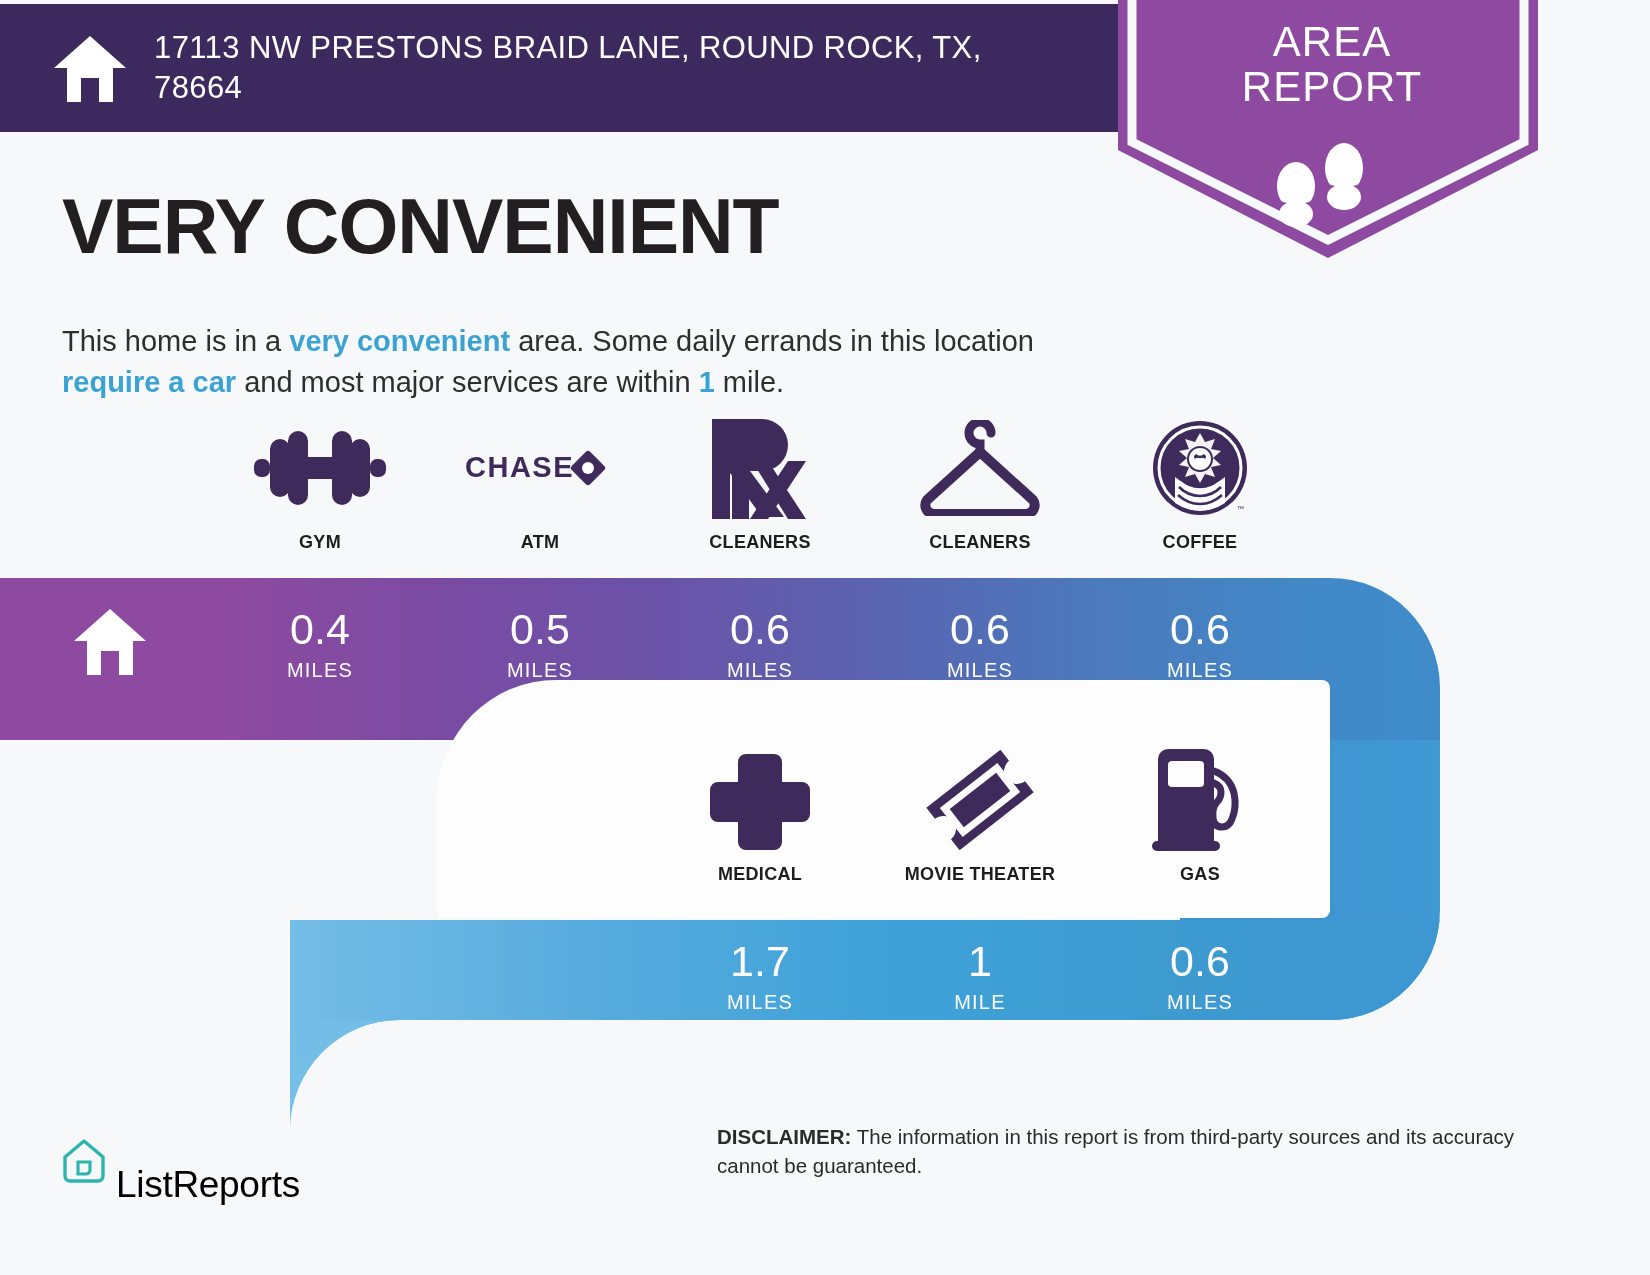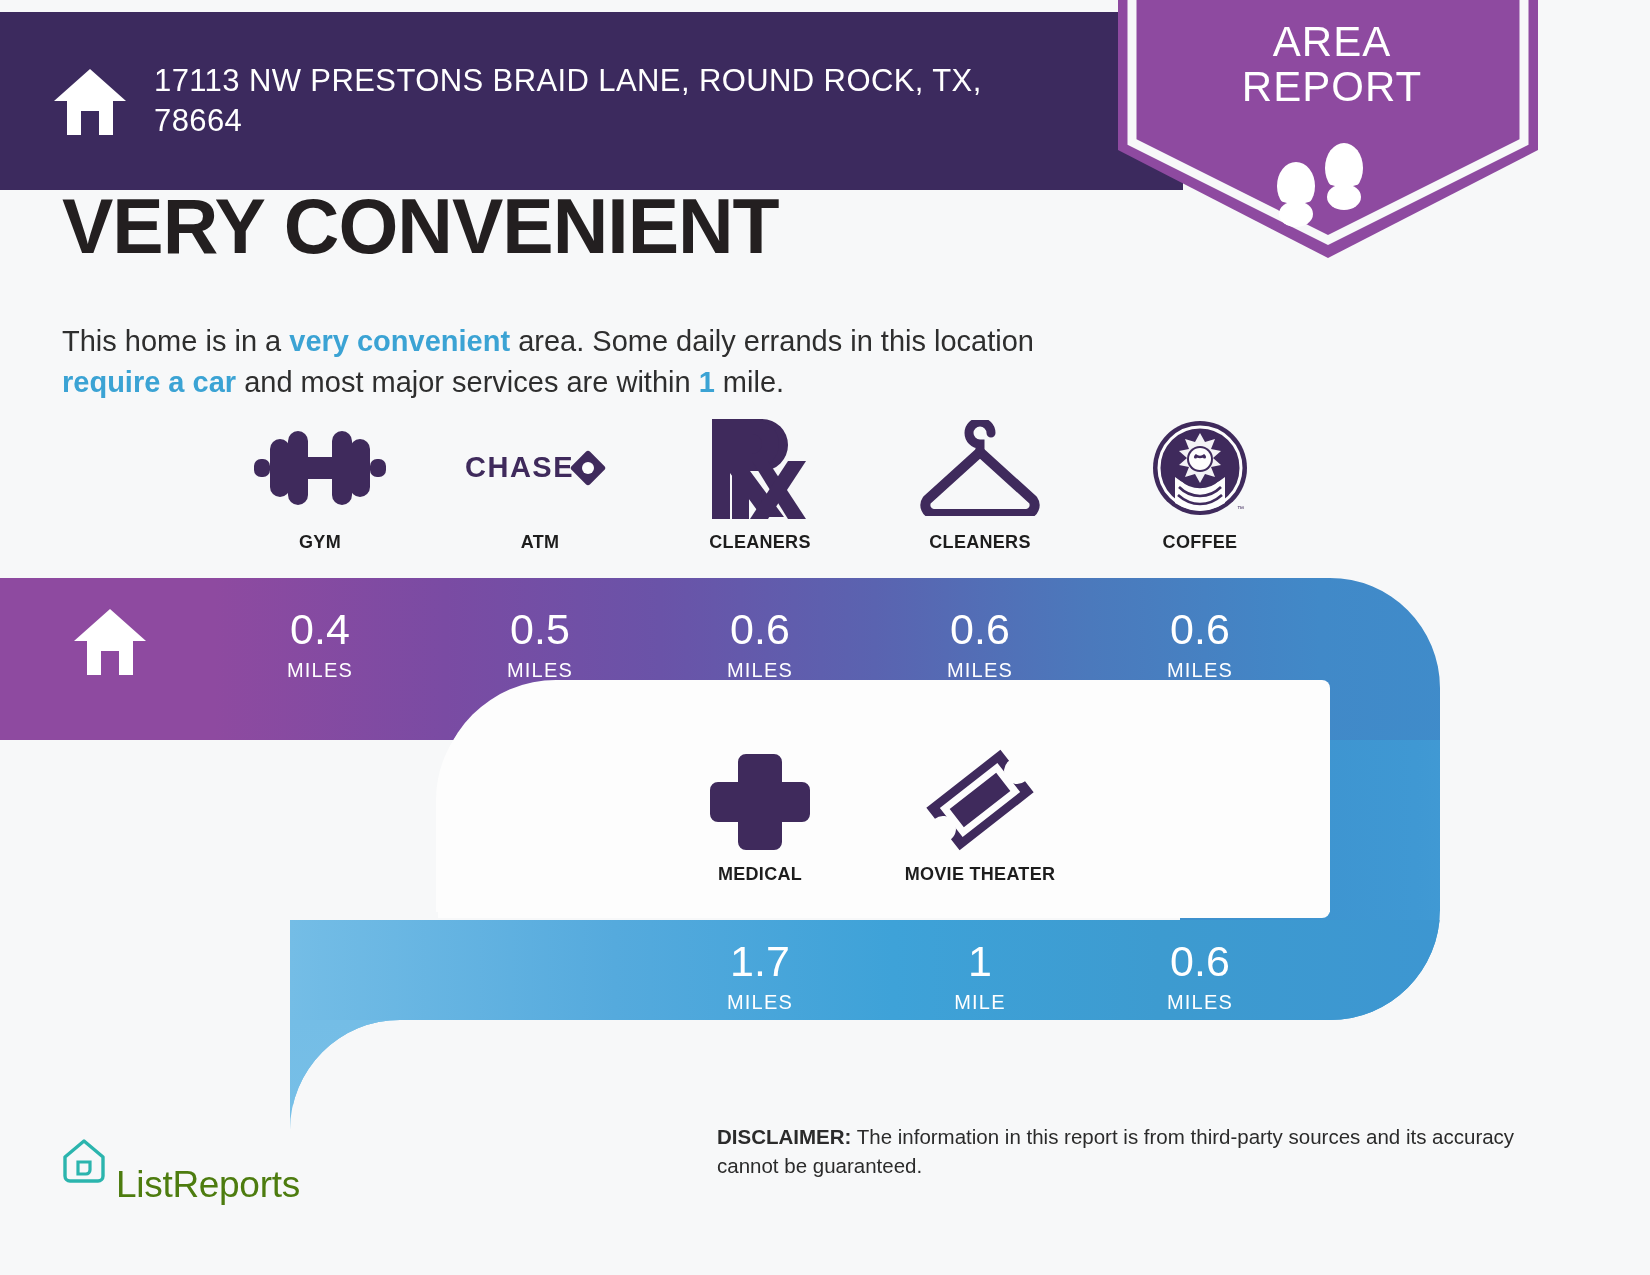--- a/index.html
+++ b/index.html
@@ -6,21 +6,21 @@
   body{
     width:1650px;height:1275px;
     background:#f7f8f9;
     font-family:"Liberation Sans", sans-serif;
     overflow:hidden;position:relative;
   }
   #stage{position:absolute;inset:0;}
 
   
   .header{
-    position:absolute;left:0;top:12px;width:1183px;height:178px;
+    position:absolute;left:0;top:4px;width:1183px;height:128px;
     background:#3c2a5e;
   }
   .header-inner{display:flex;align-items:center;height:100%;padding-left:52px;}
   .home-glyph{width:76px;height:72px;flex:0 0 auto;margin-right:26px;}
   .addr{
     color:#ffffff;font-size:31px;letter-spacing:.4px;line-height:1.30;
     font-weight:400;max-width:880px;
   }
 
   
@@ -70,21 +70,21 @@
   #vals2{left:650px;top:940px;}
 
   
   .barhome{position:absolute;left:72px;top:605px;width:76px;height:72px;z-index:4;}
 
   
   .logo{
     position:absolute;left:62px;top:1116px;display:flex;align-items:center;z-index:5;
   }
   .logo .mark{width:44px;height:46px;margin-right:10px;}
-  .logo .wordmark{font-size:37px;color:#4d7c0f;letter-spacing:-.3px;margin-top:48px;}
+  .logo .wordmark{font-size:37px;color:#000000;letter-spacing:-.3px;margin-top:48px;}
   .disclaimer{
     position:absolute;left:697px;top:1122px;width:810px;
     font-size:20.5px;color:#2b2b2b;line-height:1.42;z-index:5;margin-left:20px;
   }
   .disclaimer b{font-weight:700;}
 </style>
 </head>
 <body>
 
 <div id="stage">
@@ -336,20 +336,33 @@
         <svg width="110" height="106" viewBox="0 0 110 106">
           <g transform="rotate(-38 55 53)">
             <path d="M8 26 h94 v14 a13 13 0 0 0 0 26 v14 H8 V66 a13 13 0 0 0 0 -26 Z" fill="#3f2a5c"></path>
             <rect x="22" y="38" width="66" height="30" fill="none" stroke="#fdfdfd" stroke-width="7"></rect>
           </g>
         </svg>
       </span>
       <span class="lbl">MOVIE THEATER</span>
     </div>
 
+    <div class="cell">
+      <span class="ico">
+        <svg width="104" height="102" viewBox="0 0 104 102">
+          <g fill="#3f2a5c">
+            <path d="M10 10 a10 10 0 0 1 10 -10 H56 a10 10 0 0 1 10 10 V92 H10 Z"></path>
+            <rect x="4" y="92" width="68" height="10" rx="5"></rect>
+            <rect x="20" y="12" width="36" height="26" rx="4" fill="#fdfdfd"></rect>
+          </g>
+          <path d="M66 22 q16 6 20 22 q3 14 -2 26 q-3 8 -10 8 q-8 0 -9 -9 q-1 -11 4 -16 q4 -4 4 -10 q0 -6 -7 -9" fill="none" stroke="#3f2a5c" stroke-width="7" stroke-linecap="round" stroke-linejoin="round"></path>
+        </svg>
+      </span>
+      <span class="lbl">GAS</span>
+    </div>
 
   </div>
 
   <div class="vals" id="vals2">
     <div class="vcell">
       <div class="vnum">1.7</div>
       <div class="vunit">MILES</div>
     </div>
     <div class="vcell">
       <div class="vnum">1</div>

